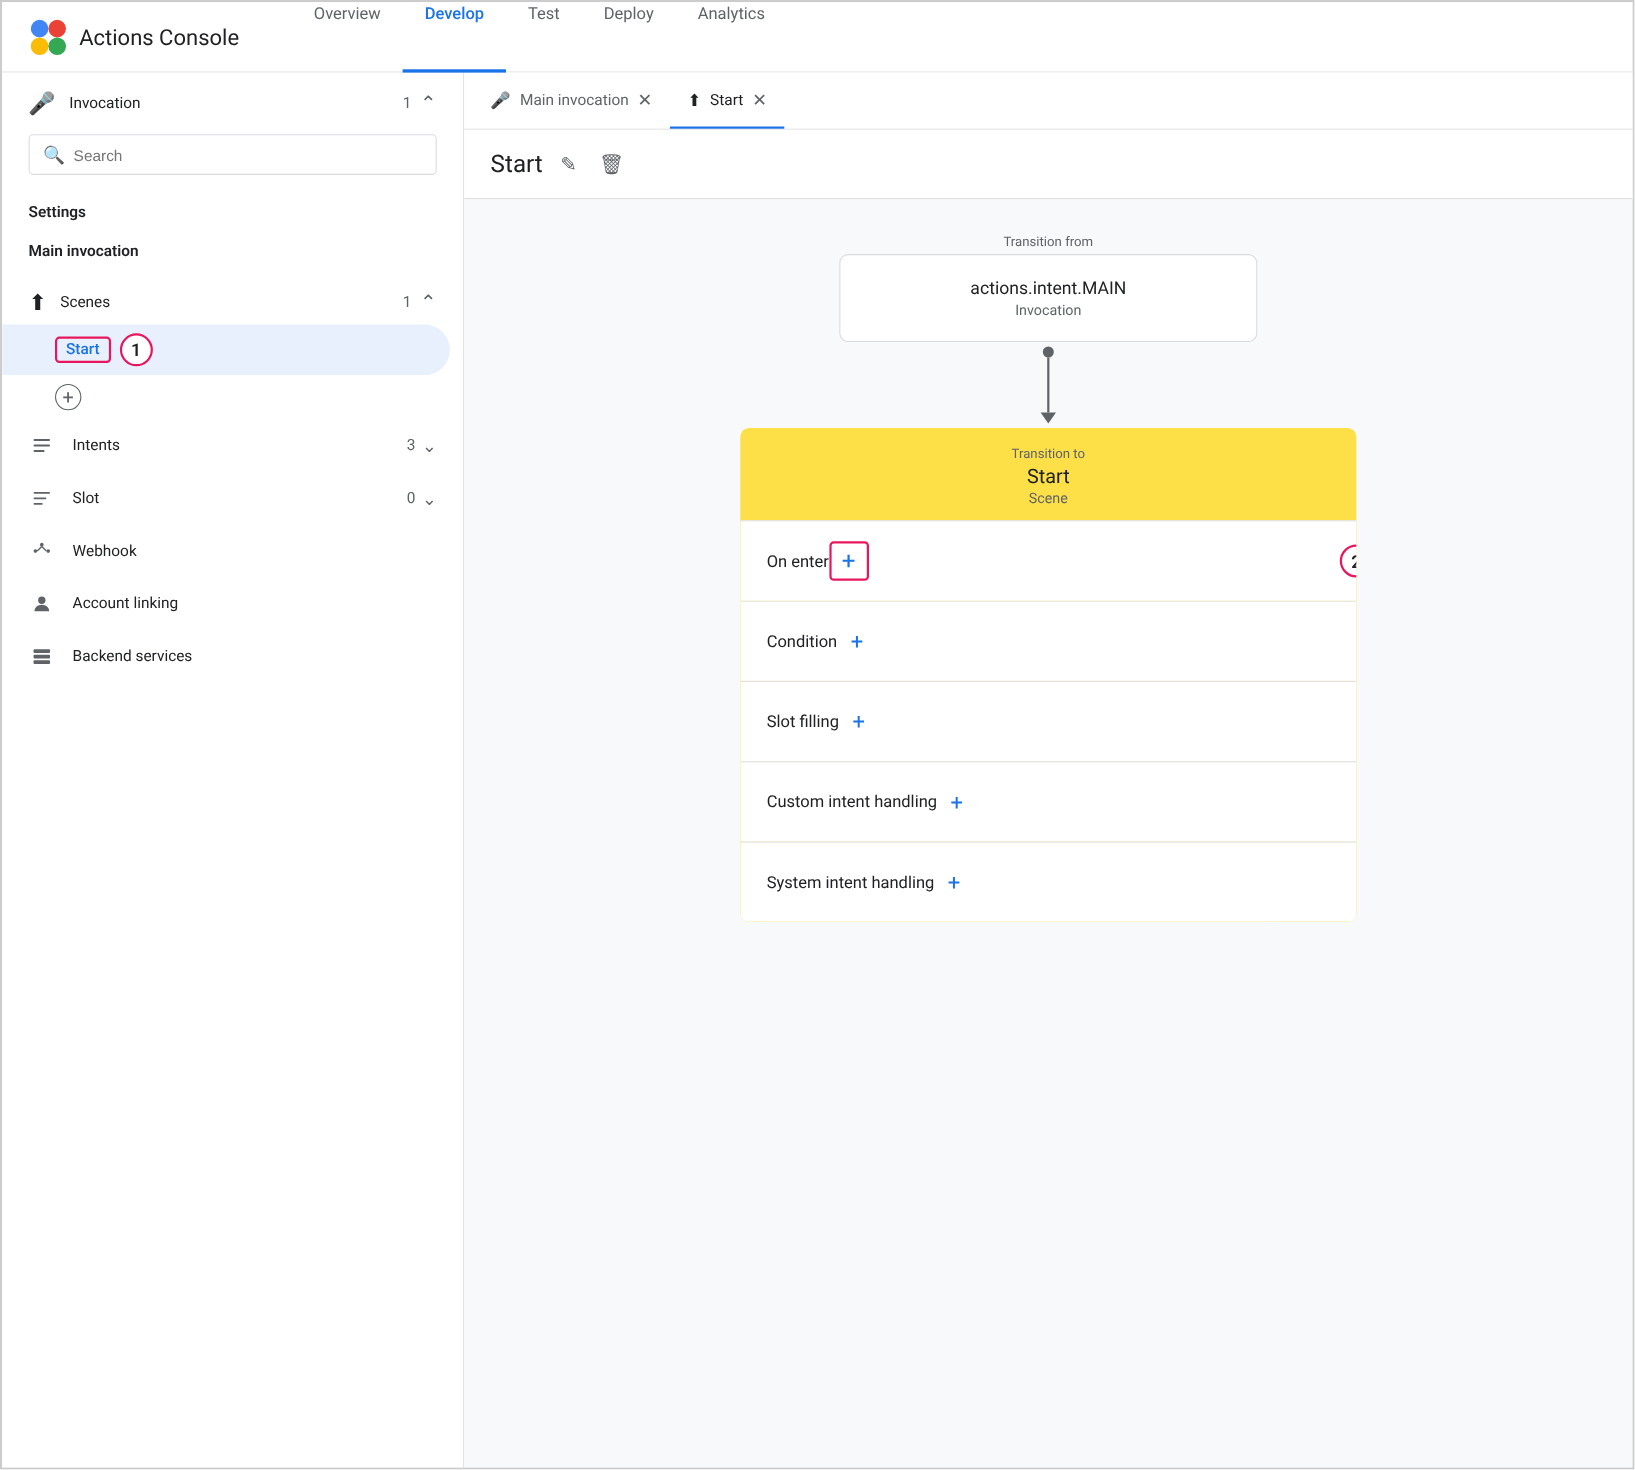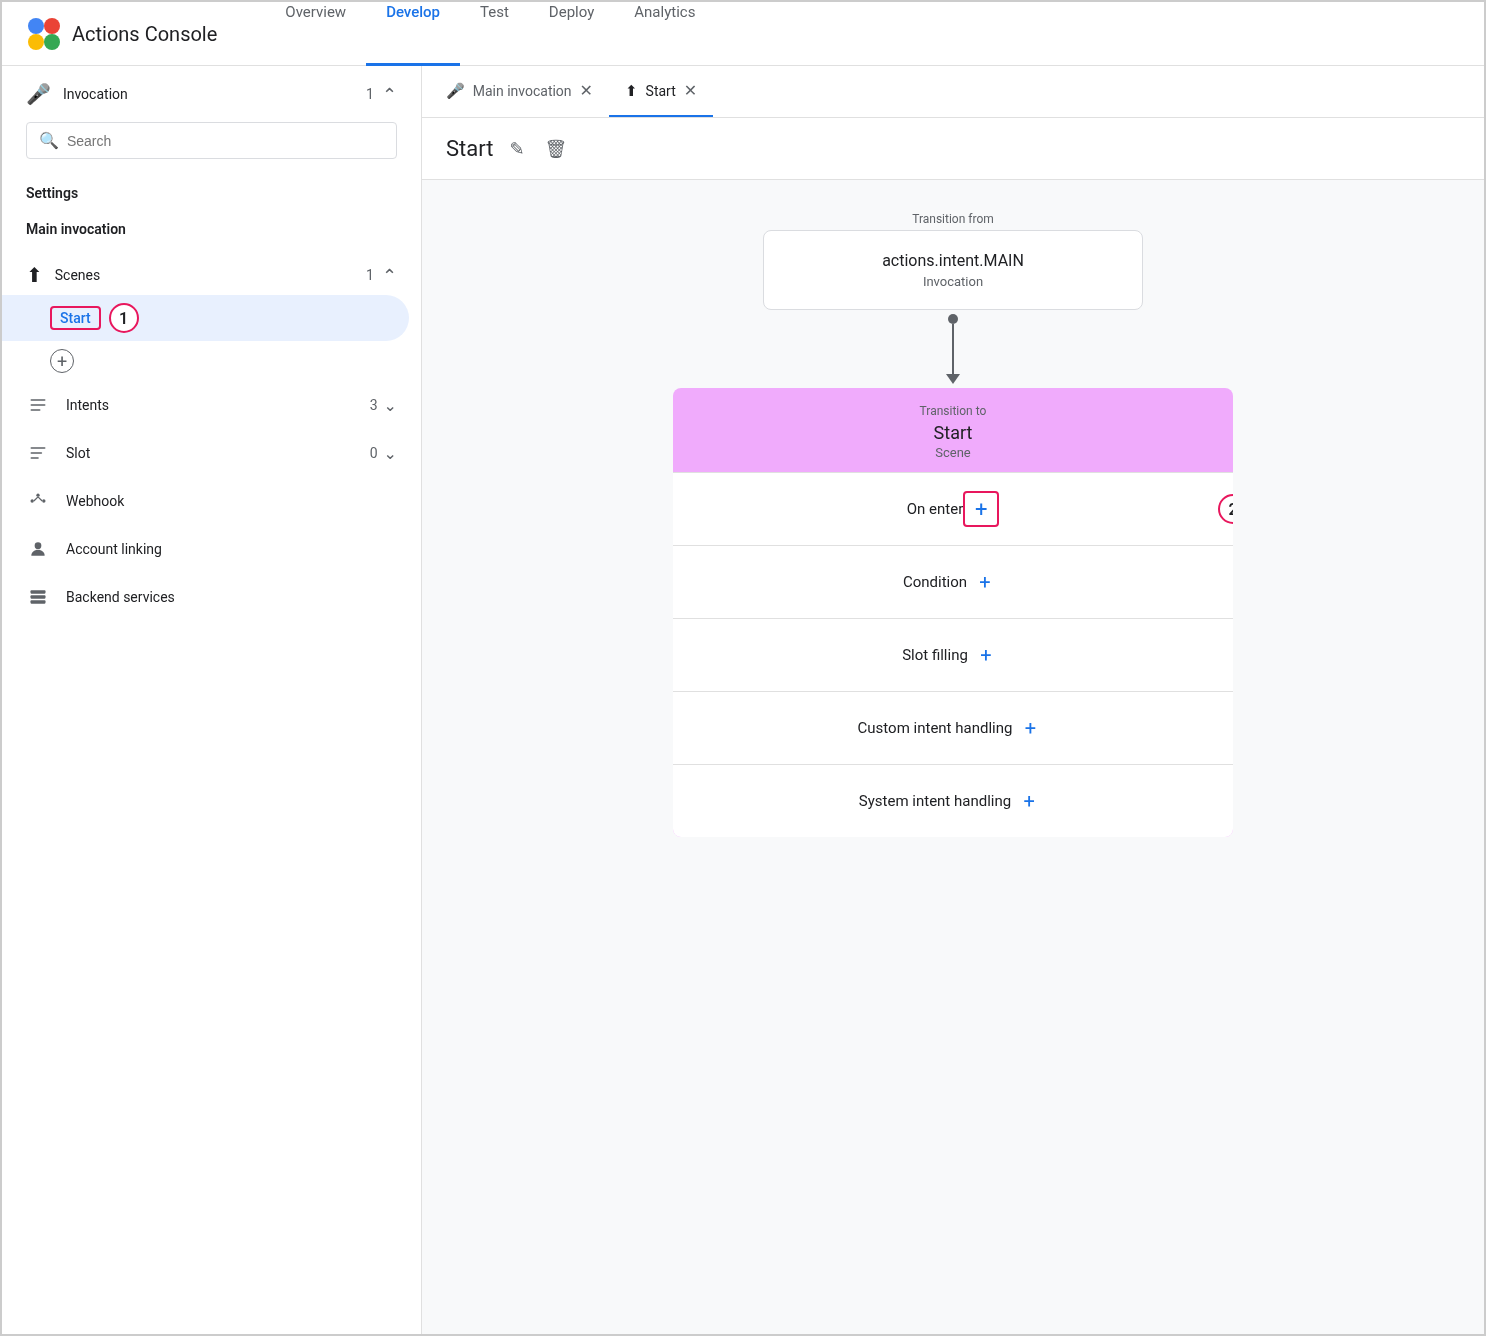--- a/index.html
+++ b/index.html
@@ -344,21 +344,21 @@
       width: 10px;
       height: 10px;
       border-radius: 50%;
       background: #5f6368;
       margin-bottom: 0;
     }
 
     
     .transition-to-container {
       width: 560px;
-      background: #f0abfc;
+      background: #fde047;
       border-radius: 8px;
       overflow: hidden;
     }
     .transition-to-header {
       padding: 16px 24px 12px 24px;
       text-align: center;
     }
     .transition-to-title {
       font-size: 18px;
       color: #202124;
@@ -366,21 +366,21 @@
     }
     .transition-to-subtitle {
       font-size: 13px;
       color: #5f6368;
     }
 
     
     .scene-section-row {
       display: flex;
       align-items: center;
-      justify-content: center;
+      justify-content: flex-start;
       padding: 18px 24px;
       background: #fff;
       border-top: 1px solid #e0e0e0;
       cursor: pointer;
     }
     .scene-section-label {
       font-size: 15px;
       color: #202124;
     }
     .add-btn {

